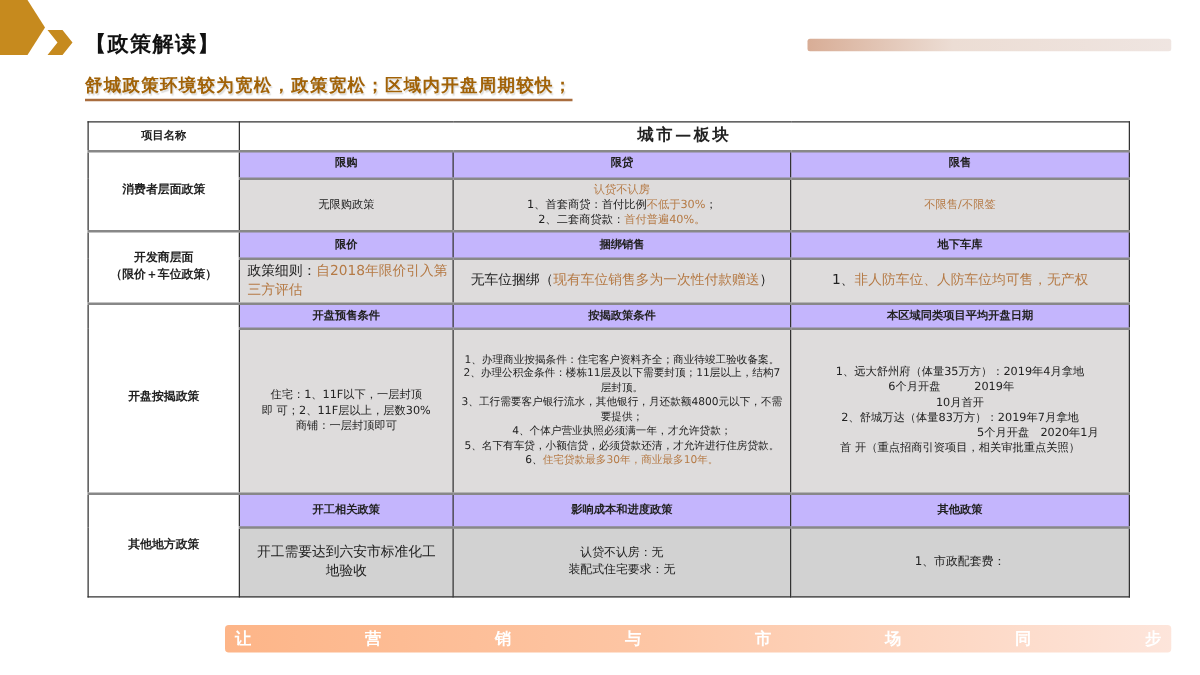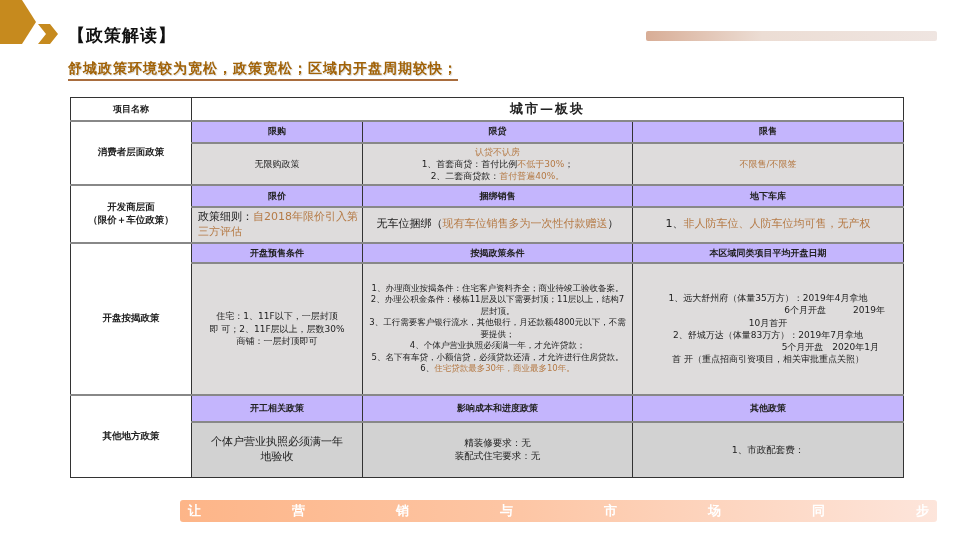--- a/index.html
+++ b/index.html
@@ -102,41 +102,41 @@
     <td class="data" style="font-size:8.5px">
       <div>1、办理商业按揭条件：住宅客户资料齐全；商业待竣工验收备案。</div>
       <div>2、办理公积金条件：楼栋11层及以下需要封顶；11层以上，结构7层封顶。</div>
       <div>3、工行需要客户银行流水，其他银行，月还款额4800元以下，不需要提供；</div>
       <div>4、个体户营业执照必须满一年，才允许贷款；</div>
       <div>5、名下有车贷，小额信贷，必须贷款还清，才允许进行住房贷款。</div>
       <div><span>6、</span><span class="hl">住宅贷款最多30年，商业最多10年。</span></div>
     </td>
     <td class="data">
       <div>1、远大舒州府（体量35万方）：2019年4月拿地</div>
-      <div style="text-align:right;padding-right:14px">6个月开盘　　　2019年</div>
+      <div style="text-align:center;padding-right:14px">6个月开盘　　　2019年</div>
       <div>10月首开</div>
       <div>2、舒城万达（体量83万方）：2019年7月拿地</div>
       <div style="text-align:right;padding-right:20px">5个月开盘　2020年1月</div>
       <div>首 开（重点招商引资项目，相关审批重点关照）</div>
     </td>
   </tr>
 
   <tr class="border-top" style="height:27px">
     <td rowspan="2" class="section-label">其他地方政策</td>
     <td class="sub-head">开工相关政策</td>
     <td class="sub-head">影响成本和进度政策</td>
     <td class="sub-head">其他政策</td>
   </tr>
   <tr class="border-top" style="height:56px">
     <td class="data-dark big">
-      <div>个体户营业执照必须满一年</div>
+      <div>开工需要达到六安市标准化工</div>
       <div>地验收</div>
     </td>
     <td class="data-dark">
-      <div>精装修要求：无</div>
+      <div>认贷不认房：无</div>
       <div>装配式住宅要求：无</div>
     </td>
     <td class="data-dark">
       <div>1、市政配套费：</div>
     </td>
   </tr>
 </tbody>
   </table>
 
 <div class="bottom-bar">

